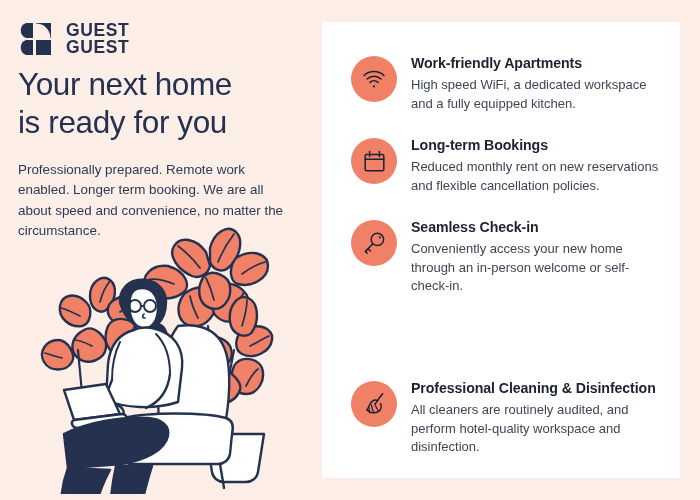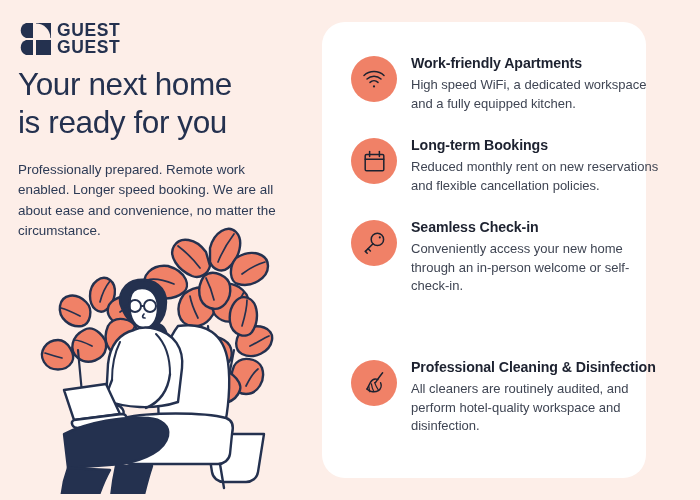--- a/index.html
+++ b/index.html
@@ -28,21 +28,21 @@
     width: 312px;
     height: 500px;
   }
 
   #brand-logo {
     position: absolute;
     left: 18px;
     top: 22px;
     display: flex;
     align-items: center;
-    gap: 5px;
+    gap: 14px;
   }
   #logo-mark {
     width: 34px;
     height: 32px;
     display: block;
   }
   #logo-wordmark {
     display: flex;
     flex-direction: column;
     line-height: 0.97;
@@ -88,39 +88,39 @@
     top: 222px;
     width: 284px;
     height: 272px;
   }
 
   
   #feature-card {
     position: absolute;
     left: 322px;
     top: 22px;
-    width: 324px;
+    width: 358px;
     height: 456px;
     background: #ffffff;
-    border-radius: 23px;
+    border-radius: 0;
   }
 
   .feature-row {
     position: absolute;
     left: 29px;
     width: 312px;
     display: flex;
     align-items: flex-start;
     gap: 14px;
   }
   .feature-row[data-row="0"] { top: 32px; }
   .feature-row[data-row="1"] { top: 114px; }
   .feature-row[data-row="2"] { top: 196px; }
   .feature-row[data-row="3"] { top: 272px; }
-  .feature-row[data-row="4"] { top: 336px; justify-content: space-between; }
+  .feature-row[data-row="4"] { top: 357px; justify-content: space-between; }
 
   .feature-icon {
     flex: 0 0 auto;
     width: 46px;
     height: 46px;
     border-radius: 50%;
     background: #f08167;
     display: flex;
     align-items: center;
     justify-content: center;
@@ -172,21 +172,21 @@
       </svg>
       <span id="logo-wordmark">
         <span>GUEST</span>
         <span>GUEST</span>
       </span>
     </div>
 
     <h1 id="headline">Your next home
 is ready for you</h1>
 
-    <p id="subhead">Professionally prepared. Remote work enabled. Longer speed booking. We are all about ease and convenience, no matter the circumstance.</p>
+    <p id="subhead">Professionally prepared. Remote work enabled. Longer term booking. We are all about speed and convenience, no matter the circumstance.</p>
 
     <svg id="illustration" viewBox="0 0 284 272">
       <g fill="none" stroke="#24314f" stroke-width="2.4" stroke-linecap="round" stroke-linejoin="round">
 
         <g>
 
           <path d="M188 214 C186 180 184 140 180 104" stroke-width="2.2"></path>
           <path d="M188 214 C196 178 202 150 206 128" stroke-width="2.2"></path>
 
           <g fill="#f08167">

